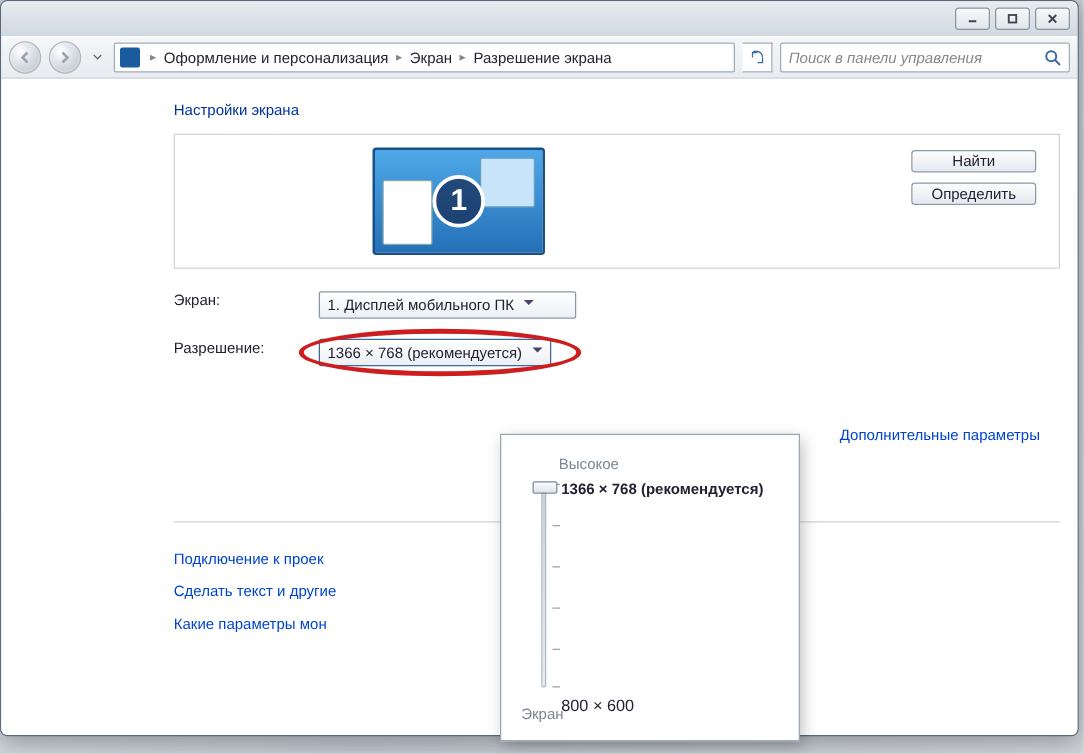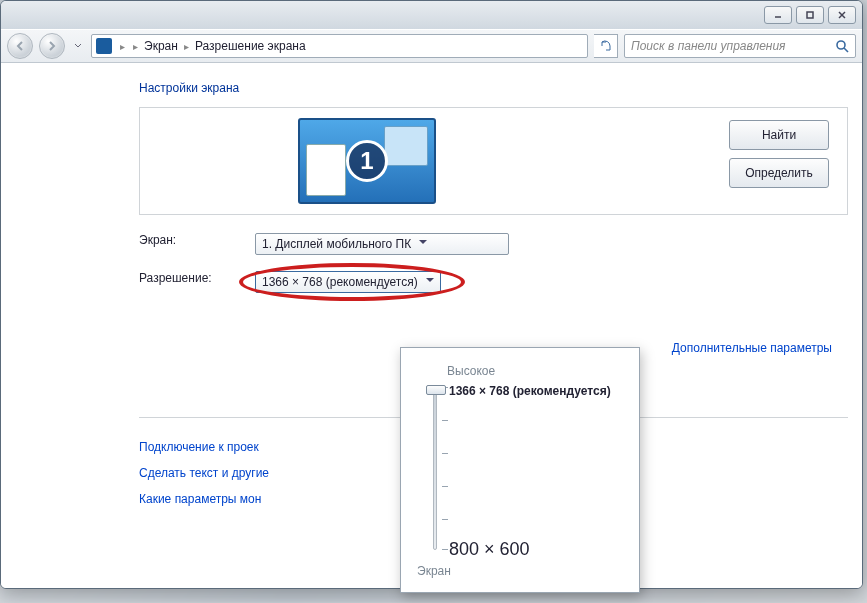--- a/index.html
+++ b/index.html
@@ -28,49 +28,49 @@
   .content { flex: 1; background: #fff; padding: 18px 14px 12px 18px; overflow: hidden; display: flex; flex-direction: column; }
   .inner { margin-left: 120px; max-width: 730px; }
   .heading { color: #003399; font-size: 12px; font-weight: 400; margin-bottom: 12px; }
   
   .preview-row { border: 1px solid #d0d4d8; height: 108px; display: flex; align-items: center; padding: 0 18px; position: relative; }
   .monitor-box { margin-left: 140px; width: 138px; height: 86px; background: linear-gradient(180deg, #4fa8e8, #2470b8); border: 2px solid #1a5088; border-radius: 3px; display: flex; align-items: center; justify-content: center; position: relative; }
   .monitor-box .mini { position: absolute; left: 6px; bottom: 6px; width: 40px; height: 52px; background: #fff; border: 1px solid #8aa; border-radius: 2px; }
   .monitor-box .mini2 { position: absolute; right: 6px; top: 6px; width: 44px; height: 40px; background: #c8e4f8; border: 1px solid #68a0c8; border-radius: 2px; }
   .monitor-box .num { position: absolute; width: 42px; height: 42px; border-radius: 50%; background: rgba(20,40,80,.7); border: 3px solid #fff; color: #fff; font-size: 24px; font-weight: 600; display: flex; align-items: center; justify-content: center; }
   .side-btns { position: absolute; right: 18px; top: 12px; display: flex; flex-direction: column; gap: 8px; }
-  .win-btn { min-width: 100px; height: 30px; background: linear-gradient(#fdfdfd,#e4e9ee); border: 1px solid #8a98a6; border-radius: 3px; font-size: 12px; cursor: pointer; padding: 0 14px; color: #223; }
+  .win-btn { min-width: 100px; height: 18px; background: linear-gradient(#fdfdfd,#e4e9ee); border: 1px solid #8a98a6; border-radius: 3px; font-size: 12px; cursor: pointer; padding: 0 14px; color: #223; }
   .win-btn:disabled { color: #9aa; }
   
   .form-rows { margin-top: 18px; position: relative; }
   .form-row { display: flex; height: 36px; font-size: 12px; color: #223; }
   .form-row .lbl { width: 116px; }
   .combo { height: 22px; border: 1px solid #8a98a6; background: linear-gradient(#fff,#ecf0f4); border-radius: 2px; display: flex; align-items: center; padding: 0 6px; font-size: 12px; cursor: pointer; position: relative; }
   .combo .caret { margin-left: 8px; width: 0; height: 0; border: 4px solid transparent; border-top-color: #446; }
-  .combo.display { width: 254px; }
+  .combo.display { width: 206px; }
   .combo.res { width: 186px; border-color: #3a6aa0; }
   
   .red-ring { position: absolute; left: 100px; top: 30px; width: 226px; height: 38px; border: 4px solid #cc1e1e; border-radius: 50%; pointer-events: none; }
   
   .adv-link { position: absolute; right: 16px; top: 108px; font-size: 12px; color: #0044cc; cursor: pointer; }
   .hr { border: none; border-top: 1px solid #d0d4d8; margin-top: 110px; }
   
   .links { margin-top: 16px; font-size: 12px; line-height: 26px; }
   .links a { color: #0044cc; cursor: pointer; display: inline-block; }
   
   
   .popup { position: absolute; left: 400px; top: 347px; width: 240px; height: 246px; background: #ffffff; border: 1px solid #9aa6b2; box-shadow: 2px 4px 12px rgba(0,0,0,.25); padding: 16px 12px; font-size: 12px; color: #223; }
   .popup .toplbl { color: #7a8692; margin-left: 34px; margin-bottom: 8px; }
   .popup .botlbl { color: #7a8692; margin-left: 4px; margin-top: 6px; }
   .popup .track-wrap { display: flex; align-items: flex-start; gap: 12px; height: 172px; }
   .popup .track { width: 4px; height: 164px; background: linear-gradient(#c8d0d8,#e8ecf0); border: 1px solid #b0b8c0; border-radius: 2px; margin-left: 20px; position: relative; }
   .popup .tick { position: absolute; left: 8px; width: 6px; height: 1px; background: #98a4b0; }
   .popup .thumb { position: absolute; left: -8px; top: -2px; width: 20px; height: 10px; background: linear-gradient(#fdfdfd,#dce4ec); border: 1px solid #7a8a9a; border-radius: 2px; cursor: pointer; }
   .popup .curr { font-weight: 700; margin-top: -2px; }
-  .popup .minres { position: absolute; left: 48px; bottom: 32px; font-size: 18px; }
+  .popup .minres { position: absolute; left: 48px; bottom: 20px; font-size: 13px; }
 </style>
 </head>
 <body>
 
 <div class="bg-blur"></div>
 
 <div class="window">
 
   <div class="titlebar">
     <div class="tb-btn">
@@ -103,20 +103,21 @@
         </svg>
       </div>
     <div class="navdown">
         <svg width="8" height="8">
           <polyline points="1,2 4,5 7,2" stroke="#667" fill="none"></polyline>
         </svg>
       </div>
     <div class="addr">
       <div class="icon-sq"></div>
       <span class="sep">▸</span>
+      <span class="crumb">Оформление и персонализация</span>
       <span class="sep">▸</span>
       <span class="crumb">Экран</span>
       <span class="sep">▸</span>
       <span class="crumb">Разрешение экрана</span>
     </div>
     <div class="refresh">
         <svg width="12" height="12">
           <polyline points="2,6 2,2 6,2" stroke="#3a6aa0" fill="none"></polyline>
           <polyline points="10,6 10,10 6,10" stroke="#3a6aa0" fill="none"></polyline>
           <path d="M2,2 A5,5 0 0,1 10,6" stroke="#3a6aa0" fill="none"></path>

